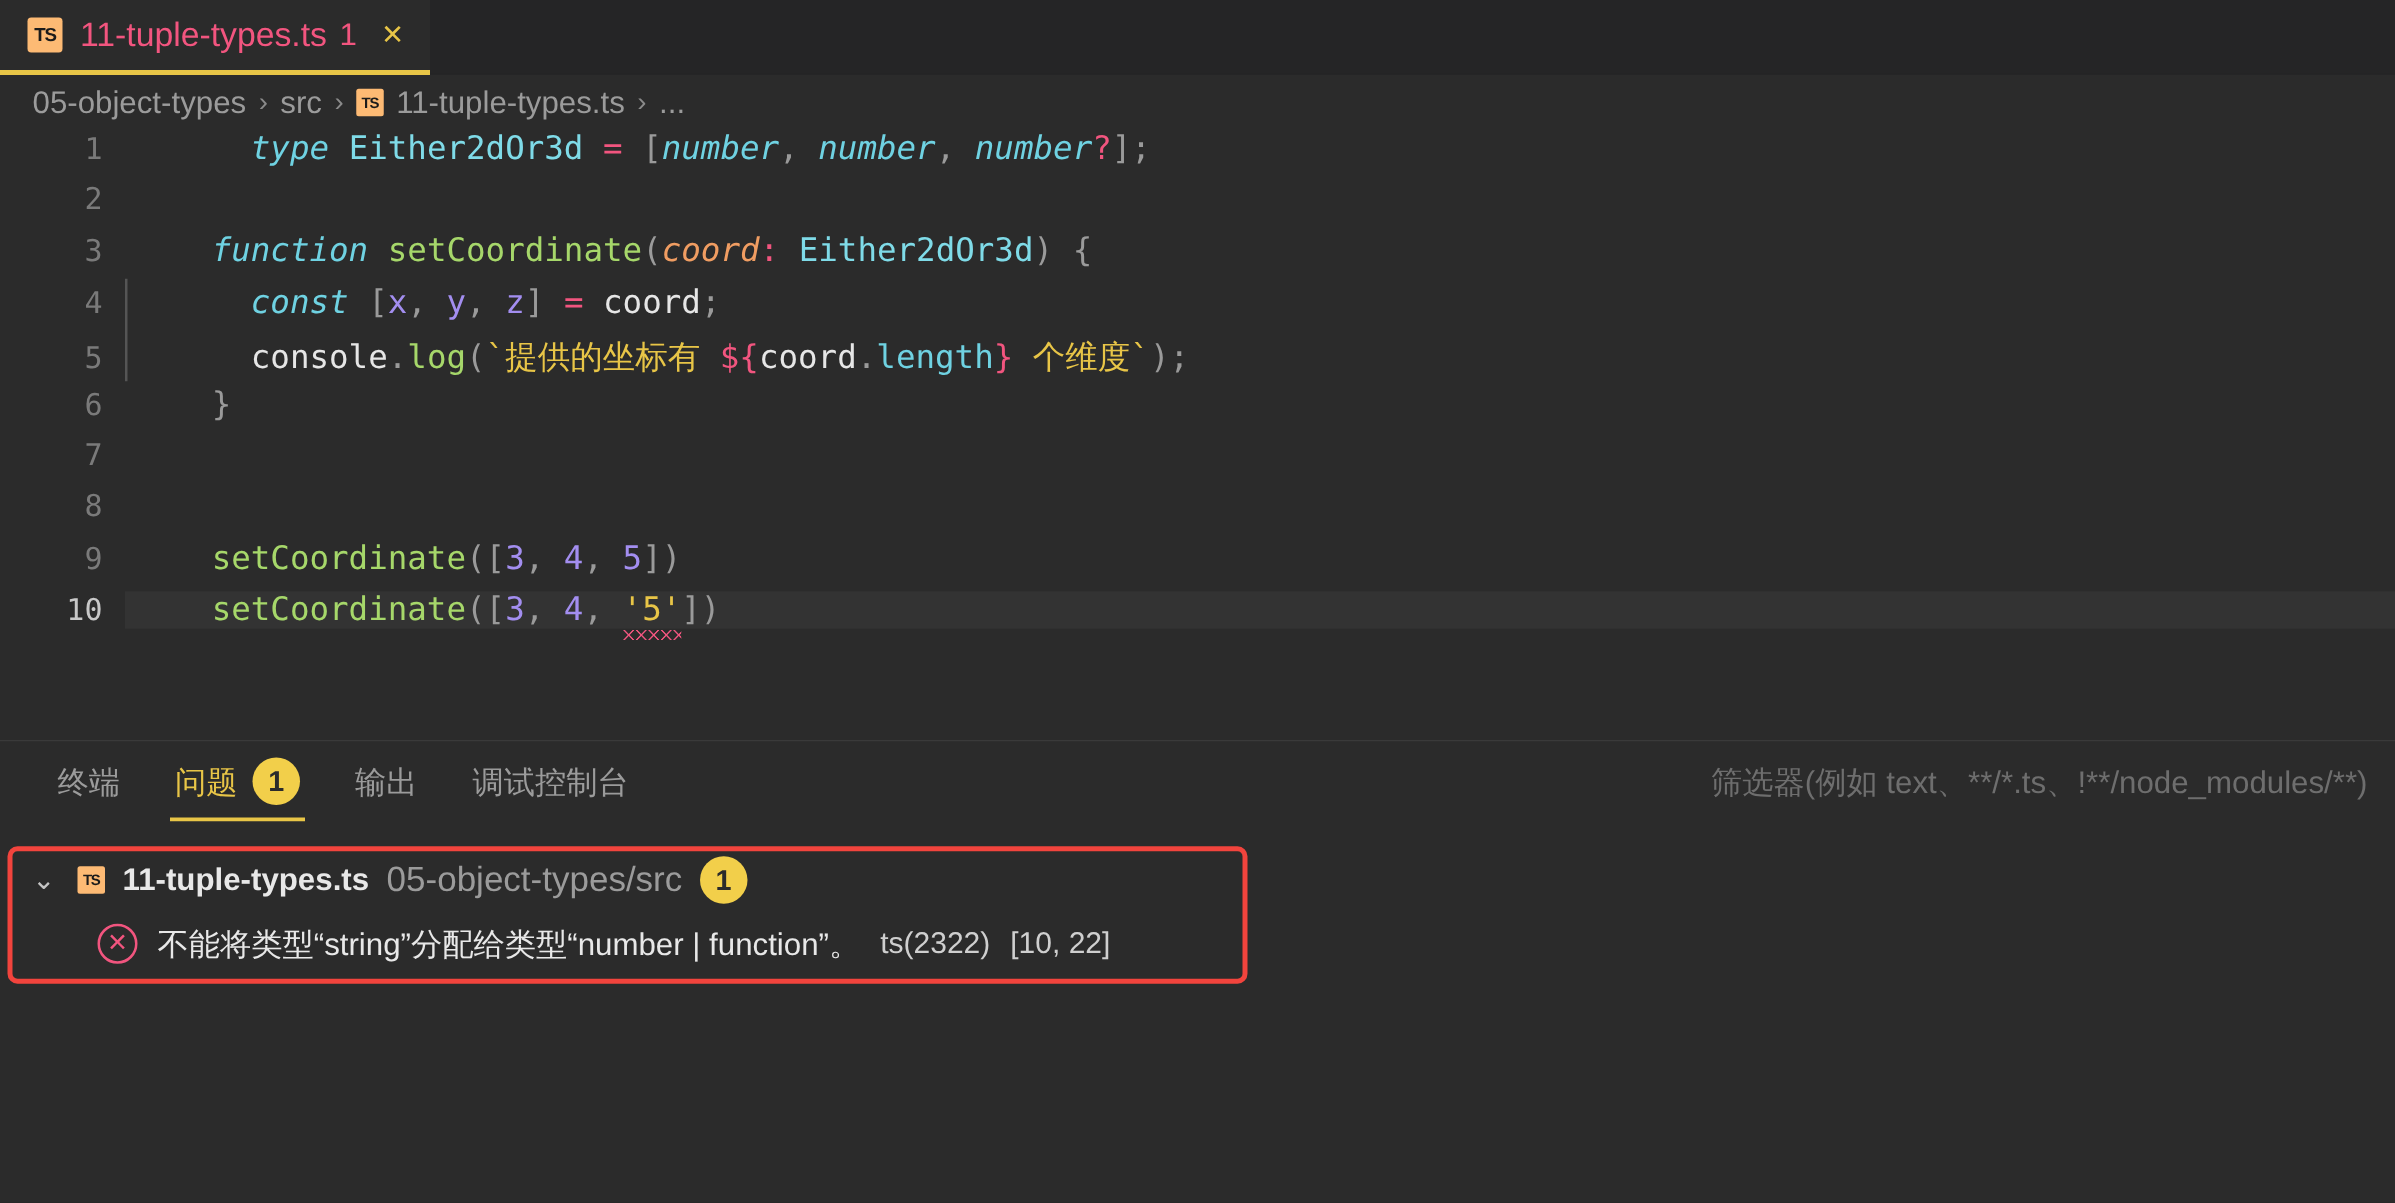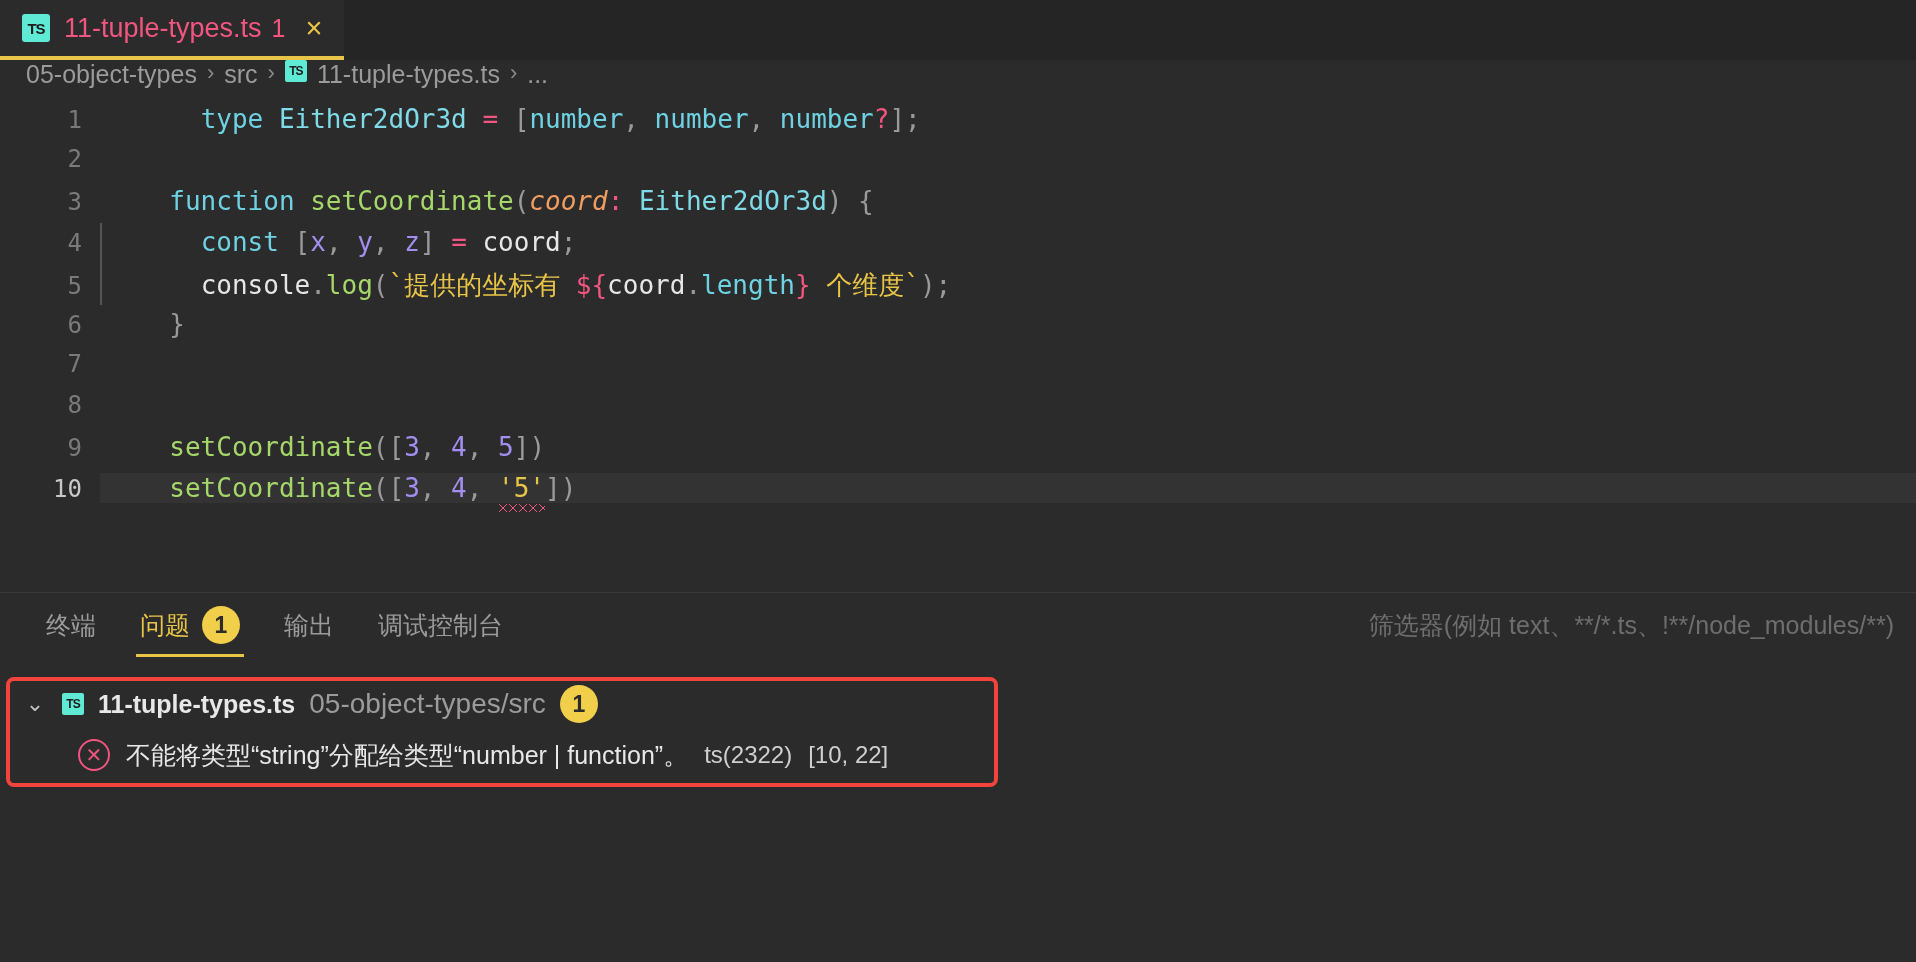--- a/index.html
+++ b/index.html
@@ -15,34 +15,34 @@
   .tabbar{ height:60px; background:#252526; display:flex; align-items:stretch; flex:0 0 60px; }
   .tab{
     display:flex; align-items:center; gap:14px;
     padding:0 22px 0 22px;
     background:#2b2b2b;
     border-bottom:4px solid #e8c547;
     position:relative;
   }
   .tab-rest{ flex:1; background:#252526; border-bottom:1px solid #252526; }
   .ts-icon{
-    width:28px;height:28px;background:#5eead4;border-radius:3px;
+    width:28px;height:28px;background:#fdba74;border-radius:3px;
     display:flex;align-items:center;justify-content:center;
     font-family:"Liberation Sans", sans-serif;
     font-weight:bold;font-size:15px;color:#1b1b1b;letter-spacing:-1px;
     flex:0 0 28px;
   }
   .ts-icon.small{ width:22px;height:22px;font-size:12px;border-radius:2px;flex:0 0 22px;}
   .tab-label{ color:#f2557f; font-size:27px; font-family:"Liberation Sans", sans-serif; white-space:nowrap;}
   .tab-count{ color:#f2557f; font-size:25px; margin-left:-4px; }
   .tab-close{ color:#e8c547; font-size:29px; line-height:1; margin-left:6px; font-family:"Liberation Sans", sans-serif;}
 
   
   .breadcrumb{
-    height:44px; display:flex; gap:10px;
+    height:44px; display:flex; align-items:center; gap:10px;
     padding-left:26px; color:#9b9b9b; font-size:25px; flex:0 0 44px;
     font-family:"Liberation Sans", sans-serif;
   }
   .bc-sep{ color:#8a8a8a; font-size:22px; }
   .bc-item{ color:#9b9b9b; white-space:nowrap; }
 
   
   .editor{ flex:1 1 auto; position:relative; background:#2b2b2b; overflow:hidden; }
   .code-line{
     display:flex; align-items:baseline; height:41px;
@@ -53,21 +53,21 @@
   .ln{
     width:100px; text-align:right; color:#7a7a7a; font-size:24px;
     flex:0 0 100px; padding-right:18px;
     font-family:"DejaVu Sans Mono", monospace;
   }
   .code{ position:relative; padding-left:38px; flex:1 1 auto; }
   .code-line.active .code{ background:#333333; }
   .indent-guide{ color:#5a5a5a; }
 
   
-  .t-key      { color:#6fd2e2; }
+  .t-key      { color:#6fd2e2; font-style:italic; }
   .t-type     { color:#7fdbe8; }
   .t-op       { color:#f2557f; }
   .t-punct    { color:#9a9a9a; }
   .t-param    { color:#f09d62; font-style:italic; }
   .t-func     { color:#a6d76a; }
   .t-var      { color:#a38ef0; }
   .t-plain    { color:#e6e6e6; }
   .t-prop     { color:#6fd2e2; }
   .t-str      { color:#e8c547; }
   .t-tpl      { color:#e8c547; }

